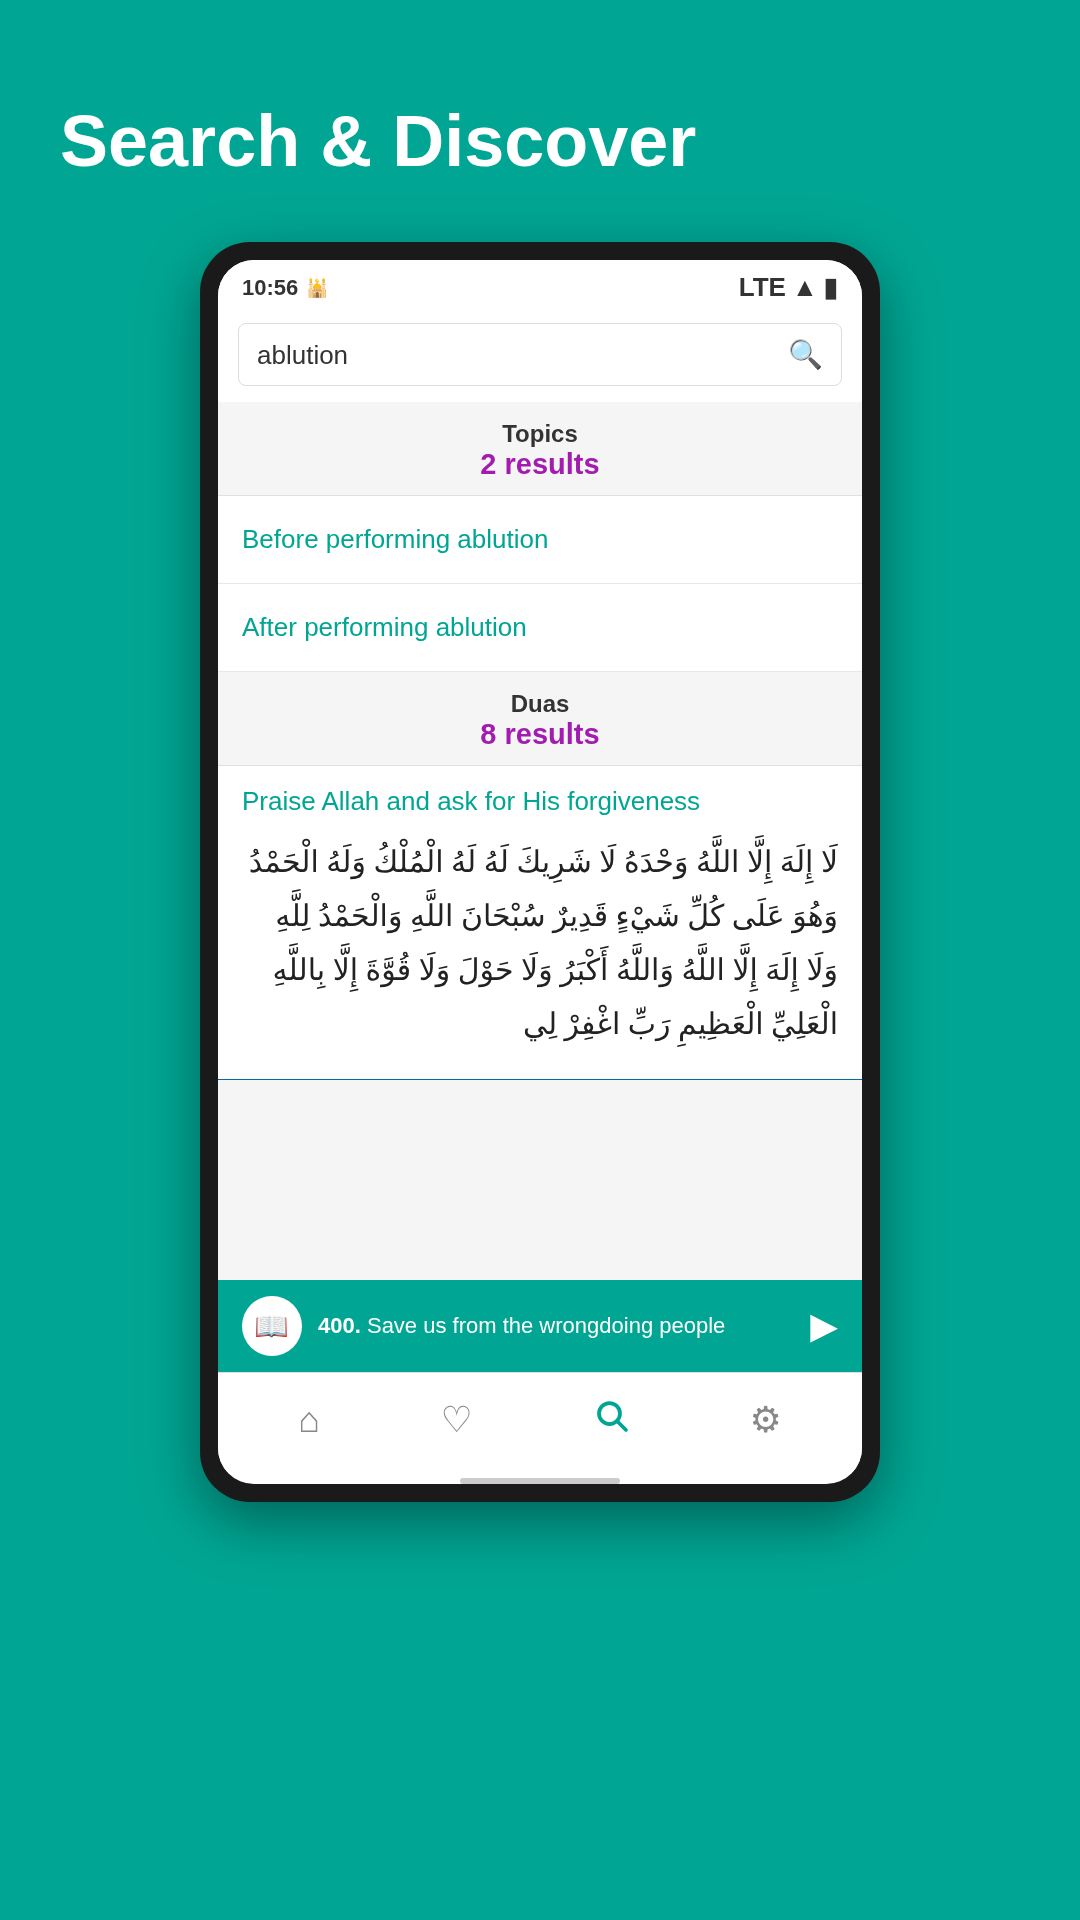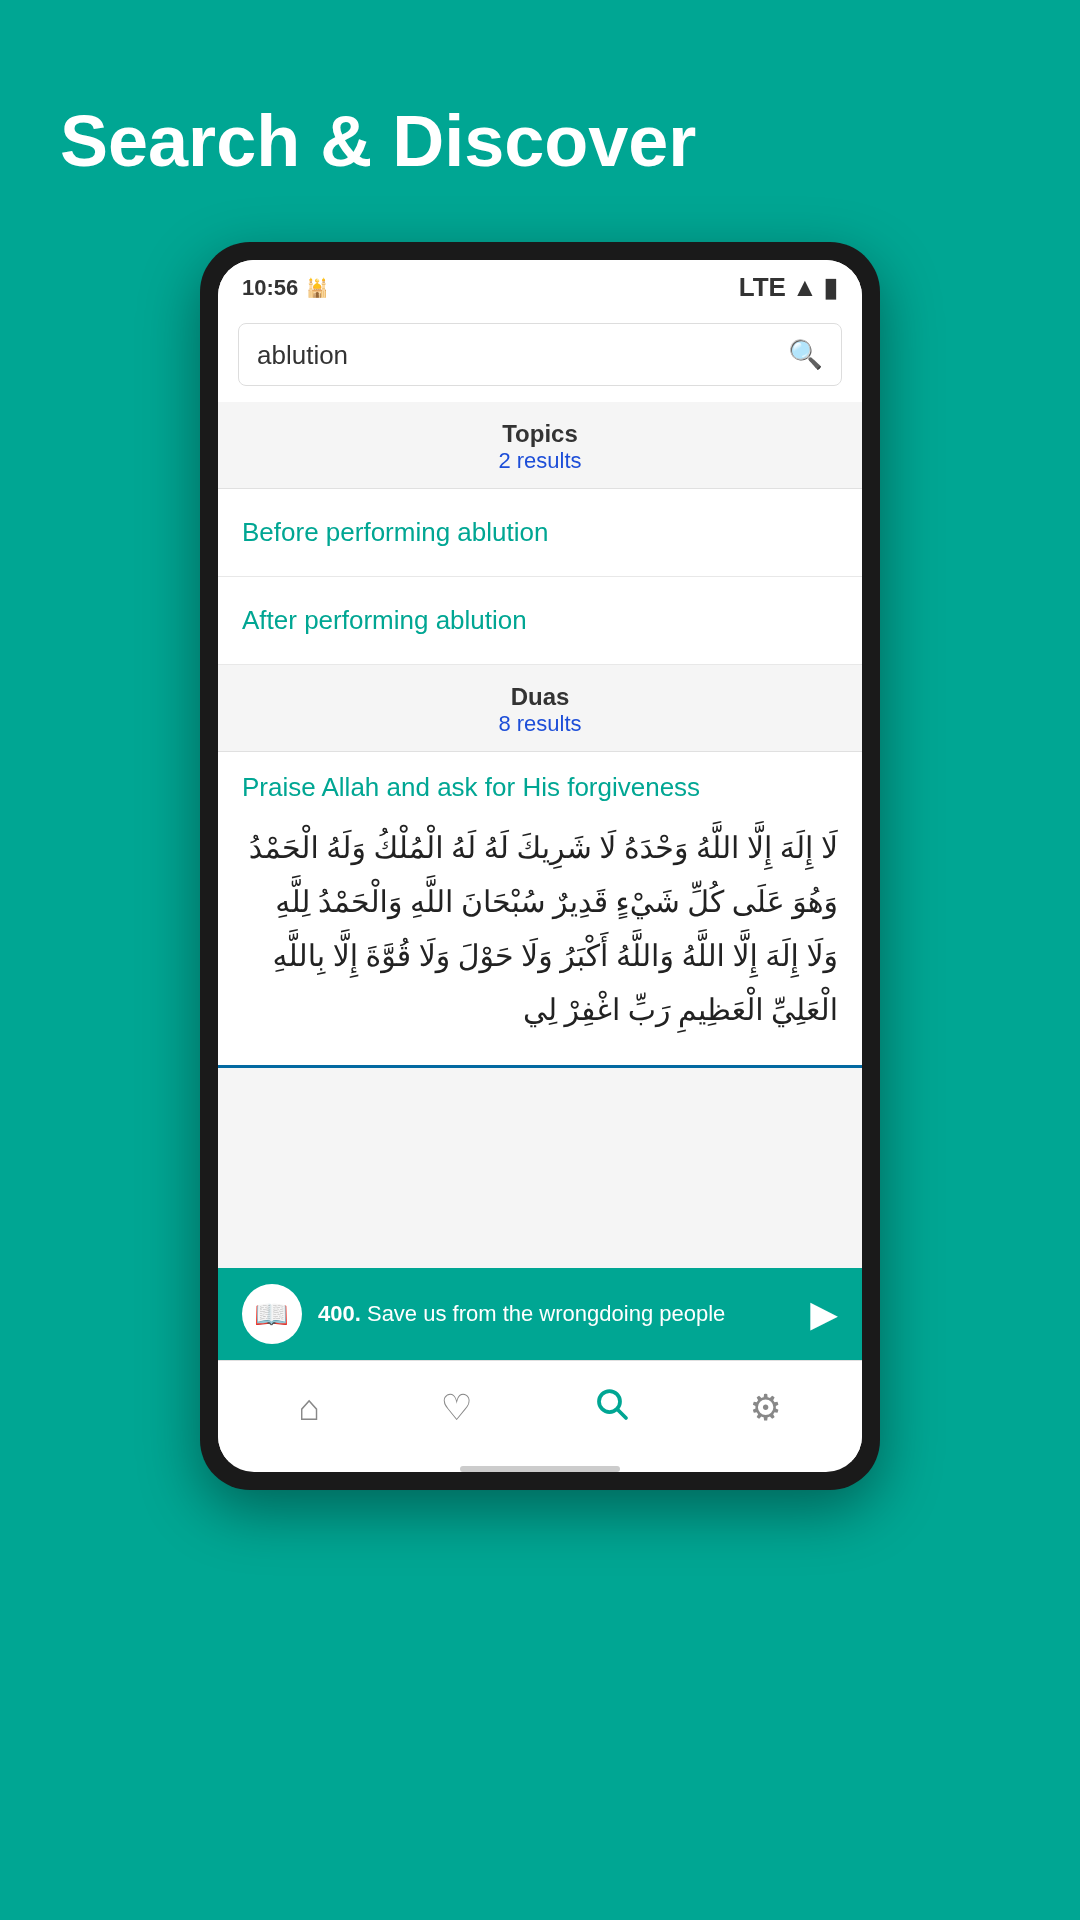--- a/index.html
+++ b/index.html
@@ -122,39 +122,40 @@
       flex-direction: column;
     }
 
     .section-title {
       font-size: 24px;
       font-weight: 700;
       color: #333;
     }
 
     .section-count {
-      font-size: 22px;
-      color: #1d4ed8;
+      font-size: 29px;
+      color: #a21caf;
+      font-weight: bold;
     }
 
     .topic-item {
       padding: 28px 24px;
       border-bottom: 1px solid #e8e8e8;
       cursor: pointer;
     }
 
     .topic-item-text {
       font-size: 26px;
       color: #00A693;
       font-weight: 500;
     }
 
     .dua-item {
       padding: 20px 24px 28px;
-      border-bottom: 3px solid #0369a1;
+      border-bottom: 1px solid #0369a1;
       background: white;
     }
 
     .dua-title {
       font-size: 26px;
       color: #00A693;
       font-weight: 500;
       margin-bottom: 18px;
     }
 

